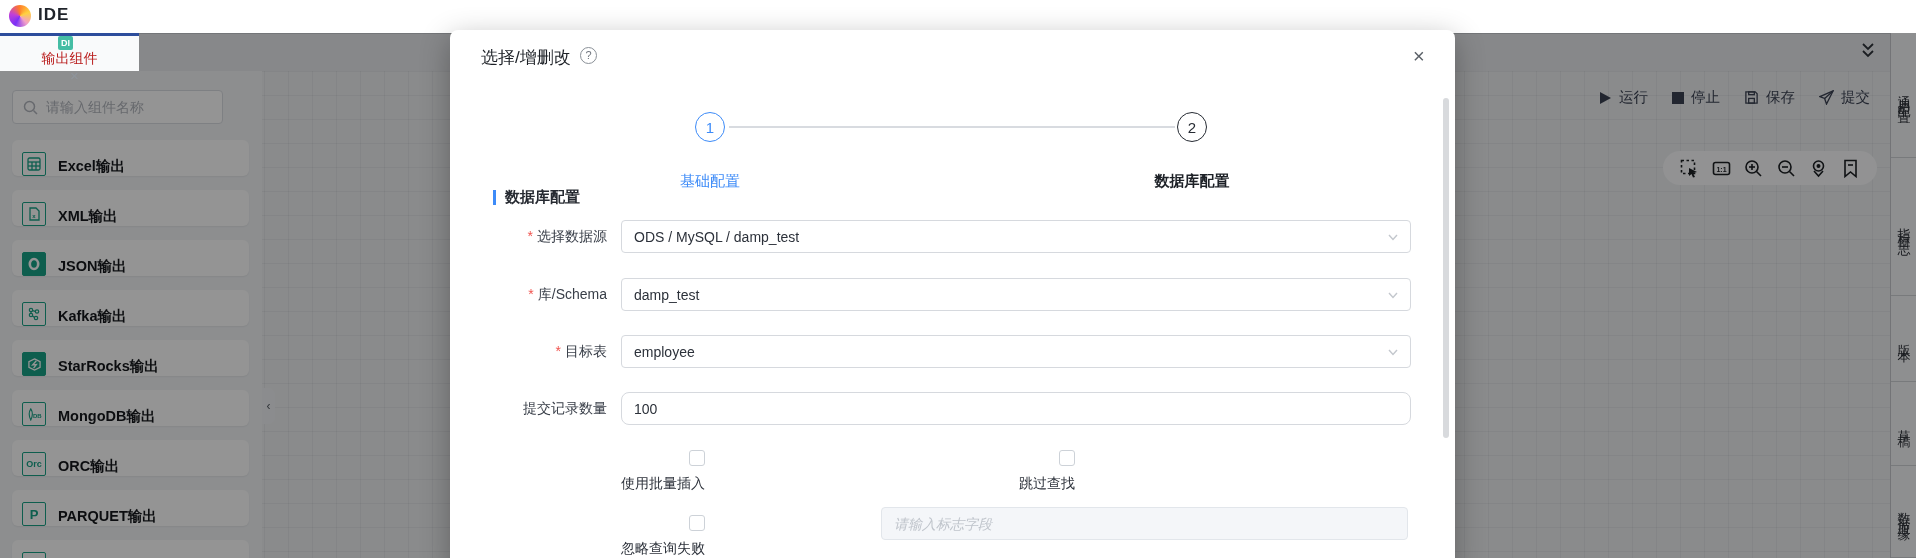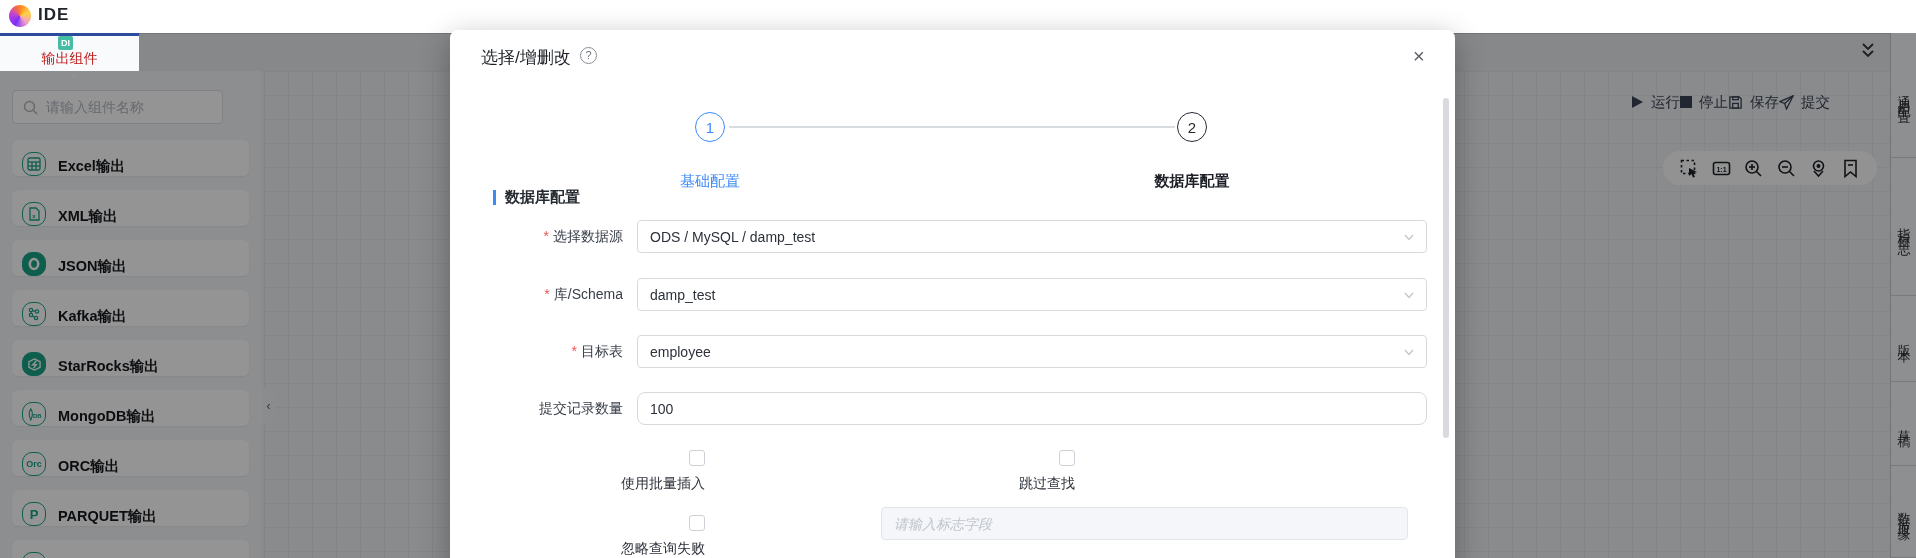--- a/index.html
+++ b/index.html
@@ -23,40 +23,40 @@
   .tab-close { margin-left:10px; color:#8f959c; font-size:15px; line-height:1; cursor:pointer; }
   .dbl-chevron { position:absolute; right:40px; top:42px; width:16px; height:18px; color:#2e333a; z-index:21; }
 
   
   .canvas { position:absolute; left:0; top:71px; width:1890px; height:487px; background:#eef0f2;
     background-image:linear-gradient(rgba(0,0,0,0.045) 1px,transparent 1px),
                      linear-gradient(90deg,rgba(0,0,0,0.045) 1px,transparent 1px);
     background-size:24px 24px; }
 
   
-  .run-bar { position:absolute; top:88px; left:1530px; width:300px; height:28px; display:flex;
-    align-items:center; justify-content:flex-end; z-index:5; }
+  .run-bar { position:absolute; top:88px; left:1570px; width:300px; height:28px; display:flex;
+    align-items:flex-start; justify-content:flex-end; gap:24px; z-index:5; }
   .run-btn { display:flex; align-items:center; gap:7px; font-size:14.5px; color:#3c4354; cursor:pointer; }
   .run-btn svg { display:block; }
 
   
   .canvas-pill { position:absolute; left:1663px; top:151px; width:214px; height:34px; border-radius:17px;
     background:#fbfcfd; display:flex; align-items:center; justify-content:space-around; padding:0 10px; z-index:5; }
   .canvas-pill svg { display:block; color:#1c1f24; cursor:pointer; }
 
   
   .left-panel { position:absolute; left:0; top:71px; width:262px; height:487px; background:#f3f5f7; }
   .search-box { position:absolute; left:12px; top:19px; width:211px; height:34px; background:#fff;
     border:1px solid #d9dde2; border-radius:4px; display:flex; align-items:center; padding:0 10px; gap:8px; }
   .search-box input { border:none; outline:none; width:150px; font-size:14px; color:#333; background:transparent;
     font-family:"Liberation Sans","DejaVu Sans",sans-serif; }
   .search-box input::placeholder { color:#b2b6bd; }
   .comp-card { position:absolute; left:12px; width:237px; height:36px; background:#fff; border-radius:6px;
     display:flex; align-items:flex-end; padding:0 10px; gap:12px; box-shadow:0 1px 2px rgba(0,0,0,0.06); cursor:pointer; }
-  .comp-icon { width:24px; height:24px; border:1.5px solid #19a287; border-radius:10px; color:#19a287;
+  .comp-icon { width:24px; height:24px; border:1.5px solid #19a287; border-radius:2px; color:#19a287;
     display:flex; align-items:center; justify-content:center; font-size:9px; font-weight:700; flex:0 0 auto; }
   .comp-label { font-size:14.5px; font-weight:700; color:#15181c; white-space:nowrap; }
   .collapse-handle { position:absolute; left:262px; top:388px; width:13px; height:36px; background:#f0f2f4;
     border-radius:0 7px 7px 0; display:flex; align-items:center; justify-content:center; color:#565c64;
     font-size:12px; z-index:5; cursor:pointer; }
 
   
   .right-strip { position:absolute; left:1890px; top:33px; width:26px; height:525px; background:#f5f6f8;
     border-left:1px solid #c6c9cd; z-index:5; }
   .strip-cell { display:flex; align-items:center; justify-content:center; border-bottom:1px solid #cfd2d6; cursor:pointer; }
@@ -83,21 +83,21 @@
   .step-label { position:absolute; top:142px; width:160px; text-align:center; font-size:15px; }
   .step-label-1 { left:180px; color:#3d8bf8; }
   .step-label-2 { left:662px; color:#1d2127; font-weight:700; }
 
   
   .section-hd { position:absolute; left:43px; top:158px; display:flex; align-items:center; gap:9px; }
   .section-bar { width:3px; height:15px; background:#3d8bf8; }
   .section-text { font-size:15px; font-weight:700; color:#262a31; }
 
   
-  .form-row { position:absolute; left:16px; width:1005px; height:49px; }
+  .form-row { position:absolute; left:0; width:1005px; height:49px; }
   .form-label { position:absolute; left:0; top:0; width:157px; height:33px; line-height:33px;
     text-align:right; font-size:14px; color:#383e48; white-space:nowrap; }
   .req { color:#f0544f; margin-right:4px; }
   .form-select { position:absolute; left:171px; top:0; width:790px; height:33px; border:1px solid #d6d9de;
     border-radius:4px; background:#fff; display:flex; align-items:center; padding:0 30px 0 12px;
     font-size:14px; color:#2c313a; cursor:pointer; }
   .sel-chevron { position:absolute; right:11px; top:10px; color:#c3c7cd; }
   .form-input { position:absolute; left:171px; top:0; width:790px; height:33px; border:1px solid #d6d9de;
     border-radius:8px; padding:0 12px; font-size:14px; color:#2c313a; outline:none;
     font-family:"Liberation Sans","DejaVu Sans",sans-serif; }

